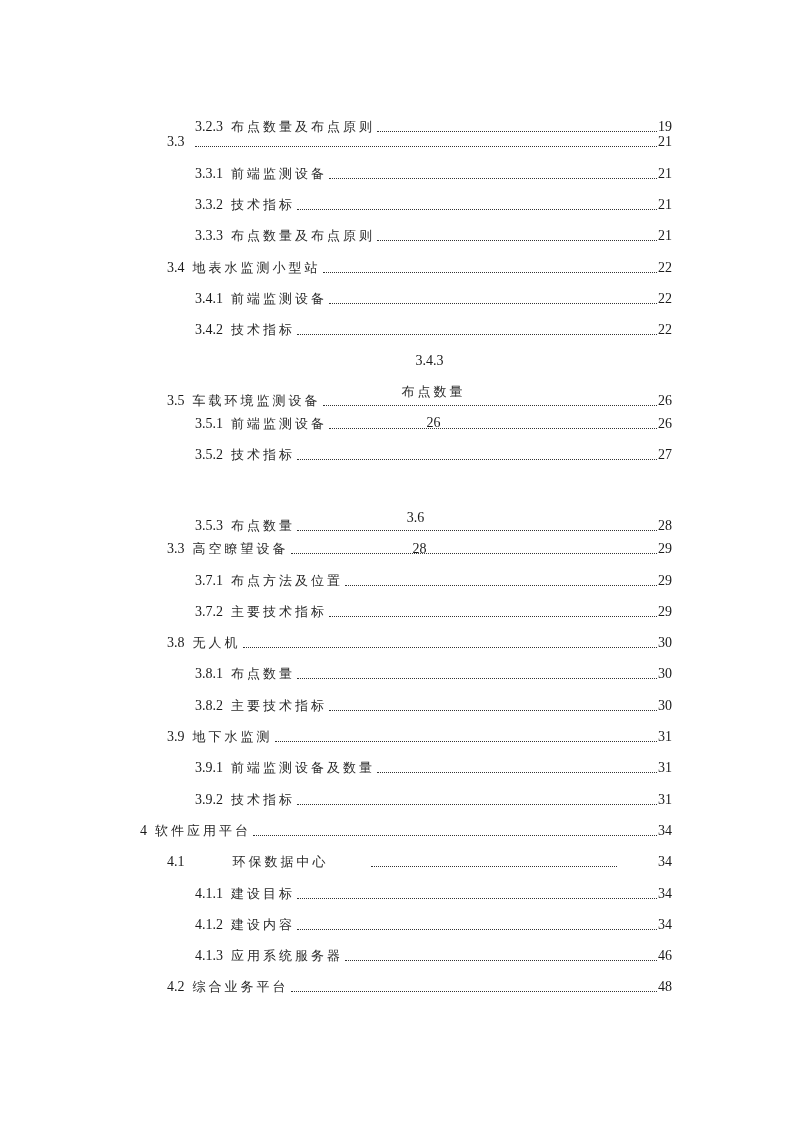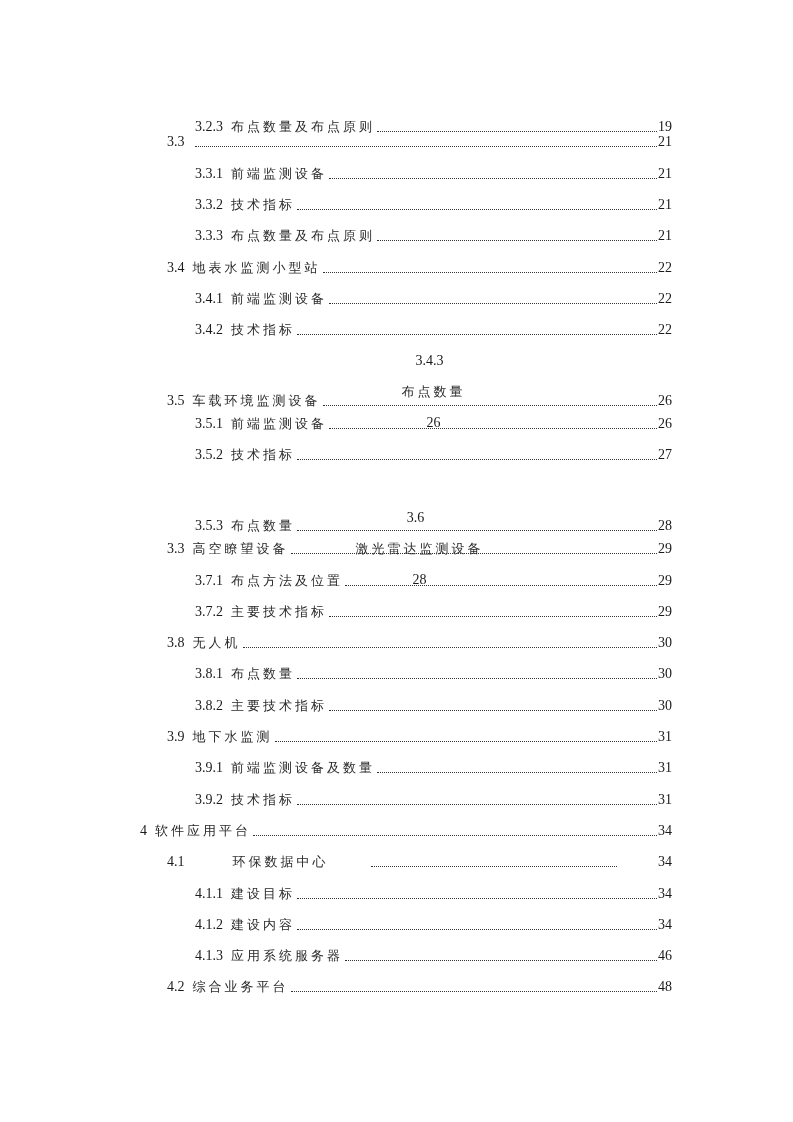--- a/index.html
+++ b/index.html
@@ -152,21 +152,20 @@
         <span class="toc-page">27</span>
       </div>
       <div class="toc-row level-3" style="top: 379px; margin-top: 36px;">
         <span class="toc-num">3.5.3</span>
         <span class="toc-title">布点数量</span>
         <span class="toc-leader"></span>
         <span class="toc-page">28</span>
       </div>
       <div class="toc-row level-2" style="top: 406.9px; flex-direction: column;">
         <span class="toc-num">3.6</span>
-        <span class="toc-title">激光雷达监测设备</span>
         <span class="toc-leader"></span>
         <span class="toc-page">28</span>
       </div>
       <div class="toc-row level-2" style="top: 438.2px;">
         <span class="toc-num">3.3</span>
         <span class="toc-title">高空瞭望设备</span>
         <span class="toc-leader"></span>
         <span class="toc-page">29</span>
       </div>
       <div class="toc-row level-3" style="top: 469.5px;">

